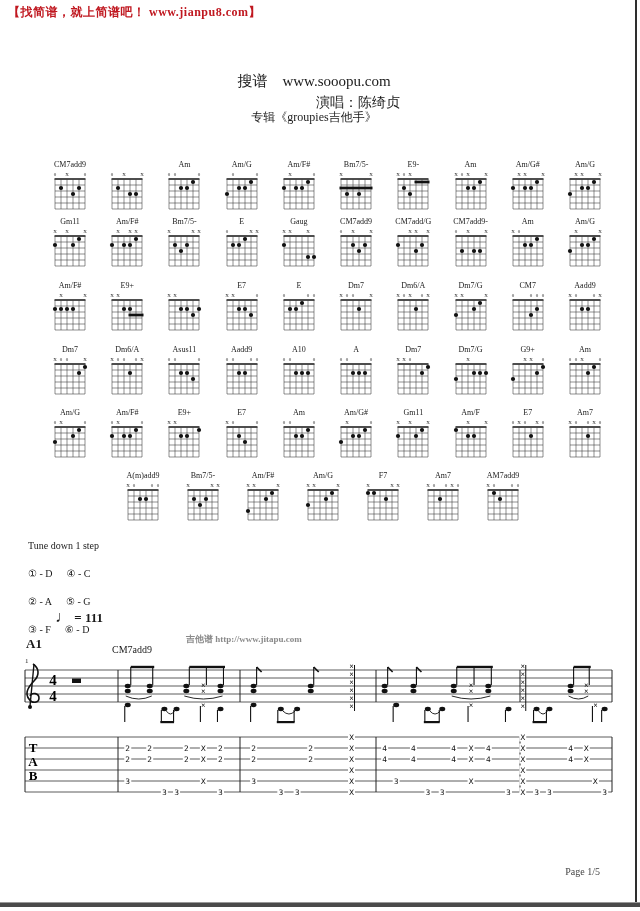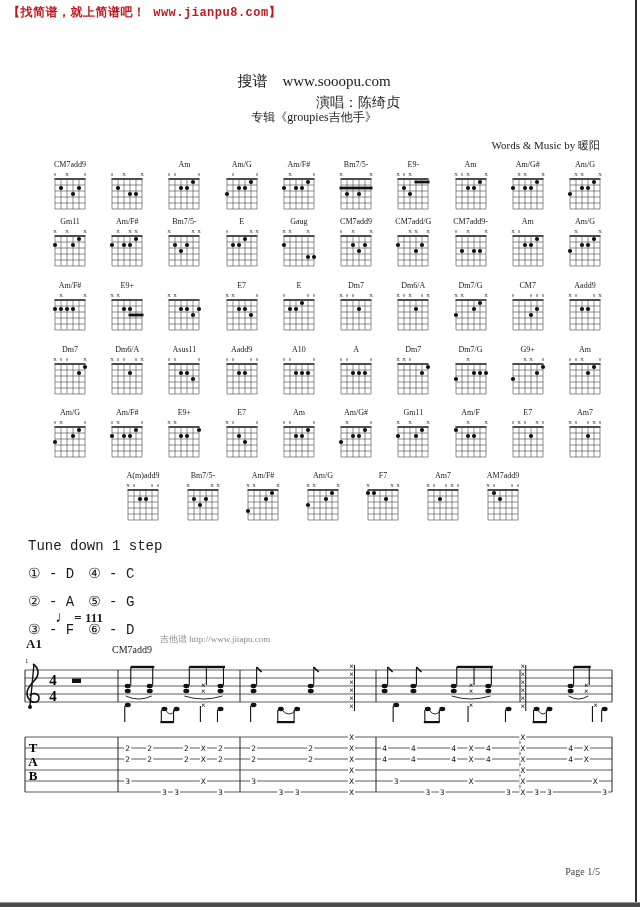--- a/index.html
+++ b/index.html
@@ -1,54 +1,53 @@
 <!DOCTYPE html>
 <html><head>
 <meta charset="utf-8">
 <style>
   html,body{margin:0;padding:0;background:#ffffff;}
   #page{position:relative;width:640px;height:911px;background:#fff;overflow:hidden;
         font-family:"Liberation Serif","DejaVu Serif",serif;color:#1a1a1a;}
   .abs{position:absolute;}
-  #banner{left:8px;top:4px;font-family:Liberation Mono, monospace;font-weight:bold;
+  #banner{left:8px;top:4px;font-family:Liberation Serif, serif;font-weight:bold;
           font-size:12px;letter-spacing:0.5px;}
   #song-title{left:0;top:30px;width:628px;text-align:center;font-size:30px;letter-spacing:3px;}
   #search-line{left:0;top:72px;width:628px;text-align:center;font-size:15px;font-family:Liberation Serif, serif;}
   #artist-line{left:0;top:94px;width:628px;text-align:center;font-size:14px;margin-left:44px;}
   #album-line{left:0;top:109px;width:628px;text-align:center;font-size:12px;}
   #credit{left:0;top:138px;width:600px;text-align:right;font-size:11px;}
   .chord-row{position:absolute;left:45px;width:565px;display:flex;justify-content:space-between;}
   .chord-row-center{left:118px;width:410px;}
   .chord-cell{display:flex;flex-direction:column;align-items:center;width:50px;}
   .chord-label{font-size:8px;height:10px;line-height:10px;white-space:nowrap;}
-  #tuning-block{left:28px;top:541px;font-size:14px;line-height:10px;font-family:Liberation Mono, monospace;}
+  #tuning-block{left:28px;top:541px;font-size:10px;line-height:10px;}
   #tuning-block .t-row{display:flex;gap:14px;margin-top:18px;}
   #tempo{left:55px;top:608px;font-weight:bold;font-size:13px;}
   #tempo .note-sym{font-size:16px;}
   #section-label{left:26px;top:616px;font-weight:bold;font-size:13px;margin-top:20px;}
-  #watermark{left:160px;top:633px;font-size:9px;color:#8a8a8a;}
+  #watermark{left:186px;top:633px;font-size:9px;color:#8a8a8a;font-weight:bold;}
   #staff-chord-label{left:112px;top:644px;font-size:10px;}
   #notation-wrap{left:0;top:655px;width:640px;height:160px;}
   #page-number{left:0;top:866px;width:600px;text-align:right;font-size:10px;color:#444;}
   #border-right{left:635px;top:0;width:2px;height:907px;background:#2e2e2e;}
   #border-bottom{left:0;top:902px;width:640px;height:4px;background:#4a4a4a;border-top:1px solid #999;}
 </style>
 </head>
 <body>
 
 <div id="page">
   <div id="banner" class="abs" style="color: rgb(192, 24, 32);">【找简谱，就上简谱吧！ www.jianpu8.com】</div>
   <div id="search-line" class="abs">
     <span>搜谱</span>
     <span>&nbsp;&nbsp;</span>
     <span>www.sooopu.com</span>
   </div>
   <div id="artist-line" class="abs">演唱：陈绮贞</div>
   <div id="album-line" class="abs">专辑《groupies吉他手》</div>
-  <div id="credit" class="abs">Words &amp; Music by 暖阳</div>
 
   <div id="chord-rows">
       <div class="chord-row" style="top: 160px;">
         <div class="chord-cell">
           <div class="chord-label">CM7add9</div>
           <svg width="44" height="44">
             <text x="7" y="6" font-size="5" text-anchor="middle" fill="#222">0</text>
             <text x="19" y="6" font-size="5" text-anchor="middle" fill="#222">X</text>
             <text x="37" y="6" font-size="5" text-anchor="middle" fill="#222">0</text>
             <line x1="6.5" y1="9" x2="37.5" y2="9" stroke="#222" stroke-width="1.6"></line>

